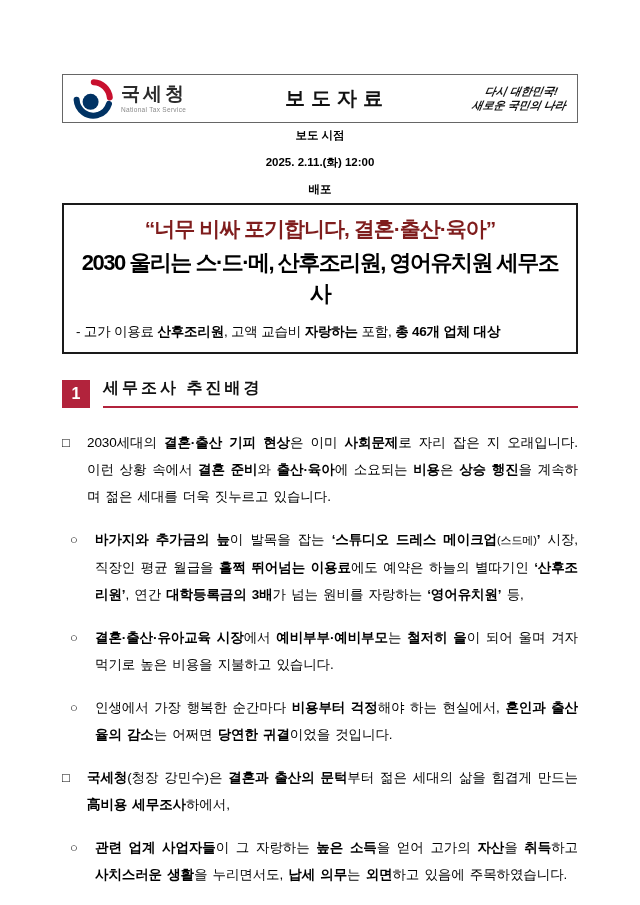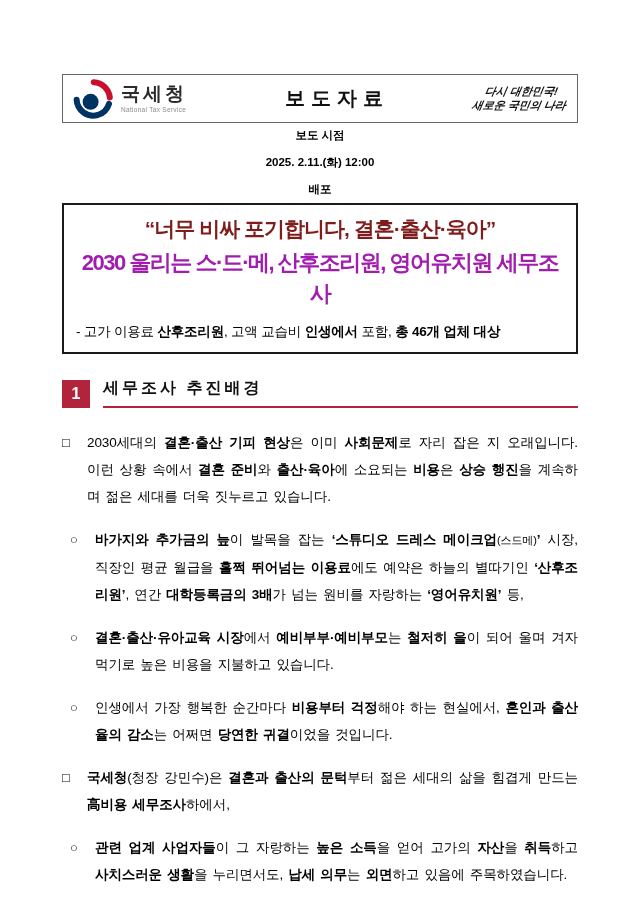--- a/index.html
+++ b/index.html
@@ -41,21 +41,21 @@
   .title-box{
     border:2px solid #1a1a1a;
     padding:9px 8px 7px 8px;
   }
   .title1{
     text-align:center;font-size:21px;font-weight:800;
     letter-spacing:-1px;line-height:30px;color:#7f1d1d;
   }
   .title2{
     text-align:center;font-size:22px;font-weight:800;
-    letter-spacing:-1.5px;line-height:31px;color:#a21caf;margin-top:3px;
+    letter-spacing:-1.5px;line-height:31px;color:#000000;margin-top:3px;
   }
   .title-bullets{margin-top:10px;padding:0 4px;}
   .tbullet{font-size:13.5px;line-height:26px;color:#000;letter-spacing:-0.2px;}
   
   .section-header{
     margin-top:24px;
     display:flex;align-items:flex-end;
   }
   .sec-num{
     width:28px;height:28px;flex:none;
@@ -105,21 +105,21 @@
   <div class="date-row">
     <span>보도 시점</span>
     <span>2025. 2.11.(화) 12:00</span>
     <span>배포</span>
   </div>
 
   <div class="title-box">
     <div class="title1">“너무 비싸 포기합니다, 결혼·출산·육아”</div>
     <div class="title2">2030 울리는 스·드·메, 산후조리원, 영어유치원 세무조사</div>
     <div class="title-bullets">
-        <div class="tbullet"><span>- 고가 이용료 </span><span class="b">산후조리원</span><span>, 고액 교습비 </span><span class="b">인생에서</span><span> 포함, </span><span class="b">총 46개 업체 대상</span></div>
+        <div class="tbullet"><span>- 고가 이용료 </span><span class="b">산후조리원</span><span>, 고액 교습비 </span><span class="b">자랑하는</span><span> 포함, </span><span class="b">총 46개 업체 대상</span></div>
       </div>
   </div>
 
   <div class="section-header">
     <div class="sec-num">1</div>
     <div class="sec-title-wrap">
       <span class="sec-title">세무조사  추진배경</span>
     </div>
   </div>
 

